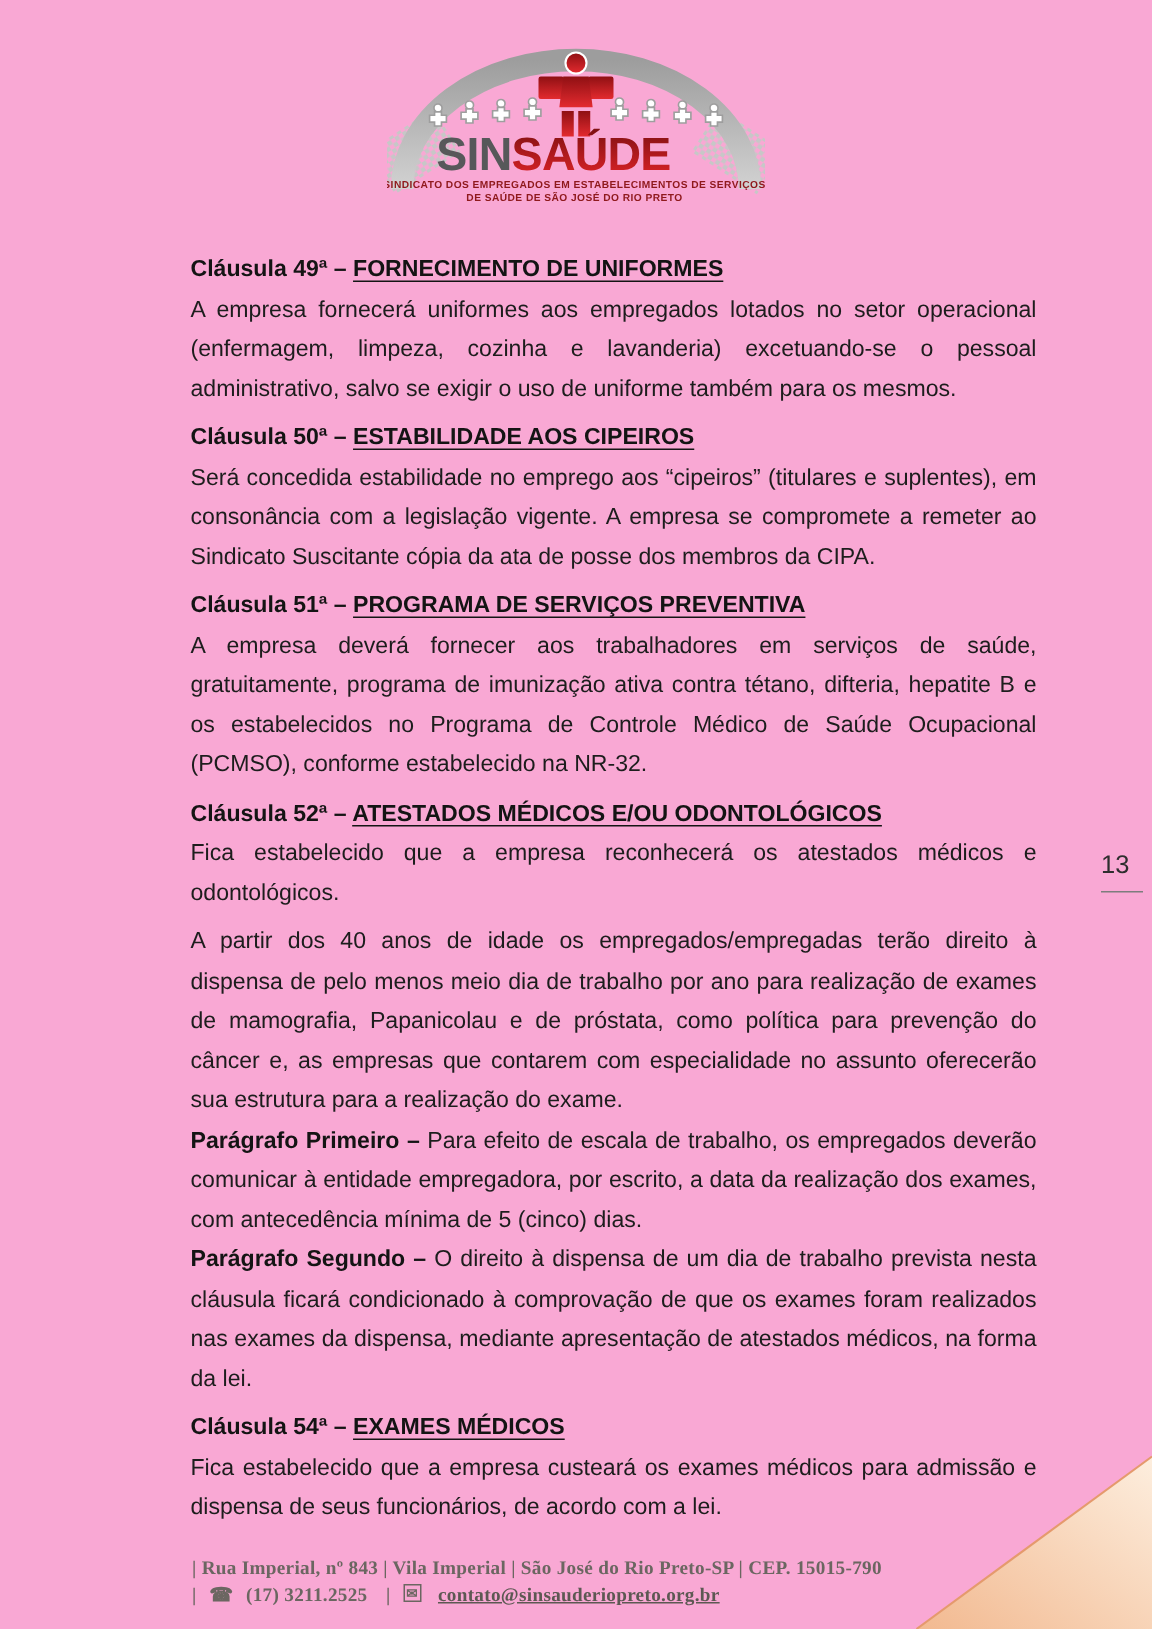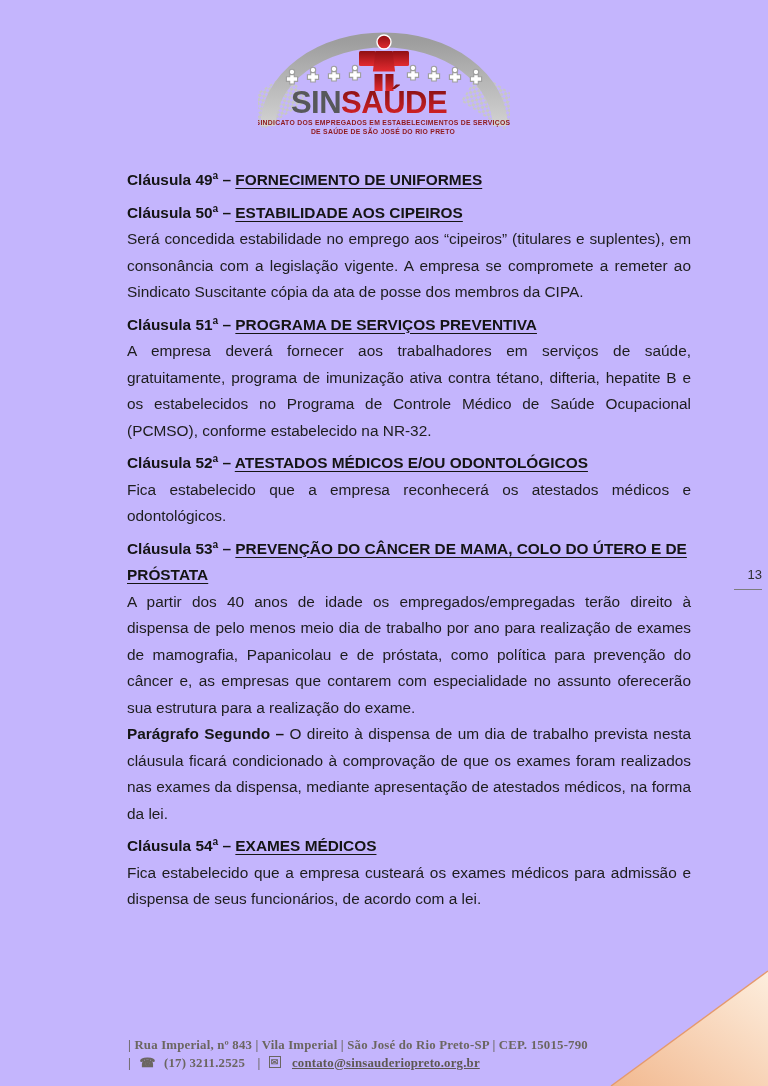--- a/index.html
+++ b/index.html
@@ -1,35 +1,35 @@
 <!DOCTYPE html>
 <html lang="pt-BR"><head>
 <meta charset="utf-8">
 <style>
   * { margin:0; padding:0; box-sizing:border-box; }
   html,body { background:#ffffff; }
   body { width:768px; font-family:"Liberation Sans", sans-serif; }
-  .page { position:relative; width:768px; height:1086px; background:#c4b5fd; overflow:hidden; }
+  .page { position:relative; width:768px; height:1086px; background:#f9a8d4; overflow:hidden; }
 
   
   .logo-wrap { position:absolute; top:26px; left:50%; transform:translateX(-50%); }
 
   
   .content { position:absolute; top:167px; left:127px; width:564px;
              font-size:15.4px; line-height:26.5px; color:#1d1d1d; }
   .clause { margin-top:6px; }
   .clause:first-child { margin-top:0; }
   .clause-heading { font-size:15.4px; font-weight:bold; color:#141414; line-height:26.5px; }
   .clause-heading .u { text-decoration:underline; text-underline-offset:3px; }
   .content p { text-align:justify; }
   .content p strong { color:#141414; }
 
   
-  .pagenum { position:absolute; top:567px; left:734px; width:28px; text-align:right;
-             font-size:13px; color:#2e2e2e; padding-bottom:7px;
+  .pagenum { position:absolute; top:567px; left:734px; width:28px; text-align:left;
+             font-size:17px; color:#2e2e2e; padding-bottom:7px;
              border-bottom:1.5px solid #7d7d7d; }
 
   
   .footer { position:absolute; left:128px; top:1037px;
             font-family:"Liberation Serif", serif; font-weight:bold;
             font-size:12.8px; line-height:17.5px; color:#6b6661; letter-spacing:.2px; }
   .footer .sep { margin-right:5px; }
   .footer .ficon { margin-right:5px; }
   .footer .gap { margin-right:9px;margin-top:20px; }
   .footer .env { display:inline-block; border:1px solid #6b6661; font-size:9px;
@@ -95,36 +95,37 @@
       <text x="111" y="87" text-anchor="middle" font-family="Liberation Sans, sans-serif" font-size="31" font-weight="bold" letter-spacing="-0.5"><tspan fill="#57585a">SIN</tspan><tspan fill="url(#gradBrand)">SAÚDE</tspan></text>
 
       <text x="125" y="99" text-anchor="middle" font-family="Liberation Sans, sans-serif" font-size="6.8" font-weight="bold" letter-spacing="0.3" fill="#8f191c">SINDICATO DOS EMPREGADOS EM ESTABELECIMENTOS DE SERVIÇOS</text>
       <text x="125" y="108" text-anchor="middle" font-family="Liberation Sans, sans-serif" font-size="6.8" font-weight="bold" letter-spacing="0.3" fill="#8f191c">DE SAÚDE DE SÃO JOSÉ DO RIO PRETO</text>
     </svg>
   </header>
 
   <main class="content">
       <section class="clause">
         <h2 class="clause-heading"><span>Cláusula 49ª – </span><span class="u">FORNECIMENTO DE UNIFORMES</span></h2>
+        <p><span>A empresa fornecerá uniformes aos empregados lotados no setor operacional (enfermagem, limpeza, cozinha e lavanderia) excetuando-se o pessoal administrativo, salvo se exigir o uso de uniforme também para os mesmos.</span></p>
       </section>
       <section class="clause">
         <h2 class="clause-heading"><span>Cláusula 50ª – </span><span class="u">ESTABILIDADE AOS CIPEIROS</span></h2>
         <p><span>Será concedida estabilidade no emprego aos “cipeiros” (titulares e suplentes), em consonância com a legislação vigente. A empresa se compromete a remeter ao Sindicato Suscitante cópia da ata de posse dos membros da CIPA.</span></p>
       </section>
       <section class="clause">
         <h2 class="clause-heading"><span>Cláusula 51ª – </span><span class="u">PROGRAMA DE SERVIÇOS PREVENTIVA</span></h2>
         <p><span>A empresa deverá fornecer aos trabalhadores em serviços de saúde, gratuitamente, programa de imunização ativa contra tétano, difteria, hepatite B e os estabelecidos no Programa de Controle Médico de Saúde Ocupacional (PCMSO), conforme estabelecido na NR-32.</span></p>
       </section>
       <section class="clause">
         <h2 class="clause-heading"><span>Cláusula 52ª – </span><span class="u">ATESTADOS MÉDICOS E/OU ODONTOLÓGICOS</span></h2>
         <p><span>Fica estabelecido que a empresa reconhecerá os atestados médicos e odontológicos.</span></p>
       </section>
       <section class="clause">
-        <h2 class="clause-heading"><span>Cláusula 53ª – </span><span class="u">PREVENÇÃO DO CÂNCER DE MAMA, COLO DO ÚTERO E DE PRÓSTATA</span></h2>
         <p><span>A partir dos 40 anos de idade os empregados/empregadas terão direito à dispensa de pelo menos meio dia de trabalho por ano para realização de exames de mamografia, Papanicolau e de próstata, como política para prevenção do câncer e, as empresas que contarem com especialidade no assunto oferecerão sua estrutura para a realização do exame.</span></p>
+        <p><strong>Parágrafo Primeiro – </strong><span>Para efeito de escala de trabalho, os empregados deverão comunicar à entidade empregadora, por escrito, a data da realização dos exames, com antecedência mínima de 5 (cinco) dias.</span></p>
         <p><strong>Parágrafo Segundo – </strong><span>O direito à dispensa de um dia de trabalho prevista nesta cláusula ficará condicionado à comprovação de que os exames foram realizados nas exames da dispensa, mediante apresentação de atestados médicos, na forma da lei.</span></p>
       </section>
       <section class="clause">
         <h2 class="clause-heading"><span>Cláusula 54ª – </span><span class="u">EXAMES MÉDICOS</span></h2>
         <p><span>Fica estabelecido que a empresa custeará os exames médicos para admissão e dispensa de seus funcionários, de acordo com a lei.</span></p>
       </section>
     </main>
 
   <div class="pagenum">13</div>
 

